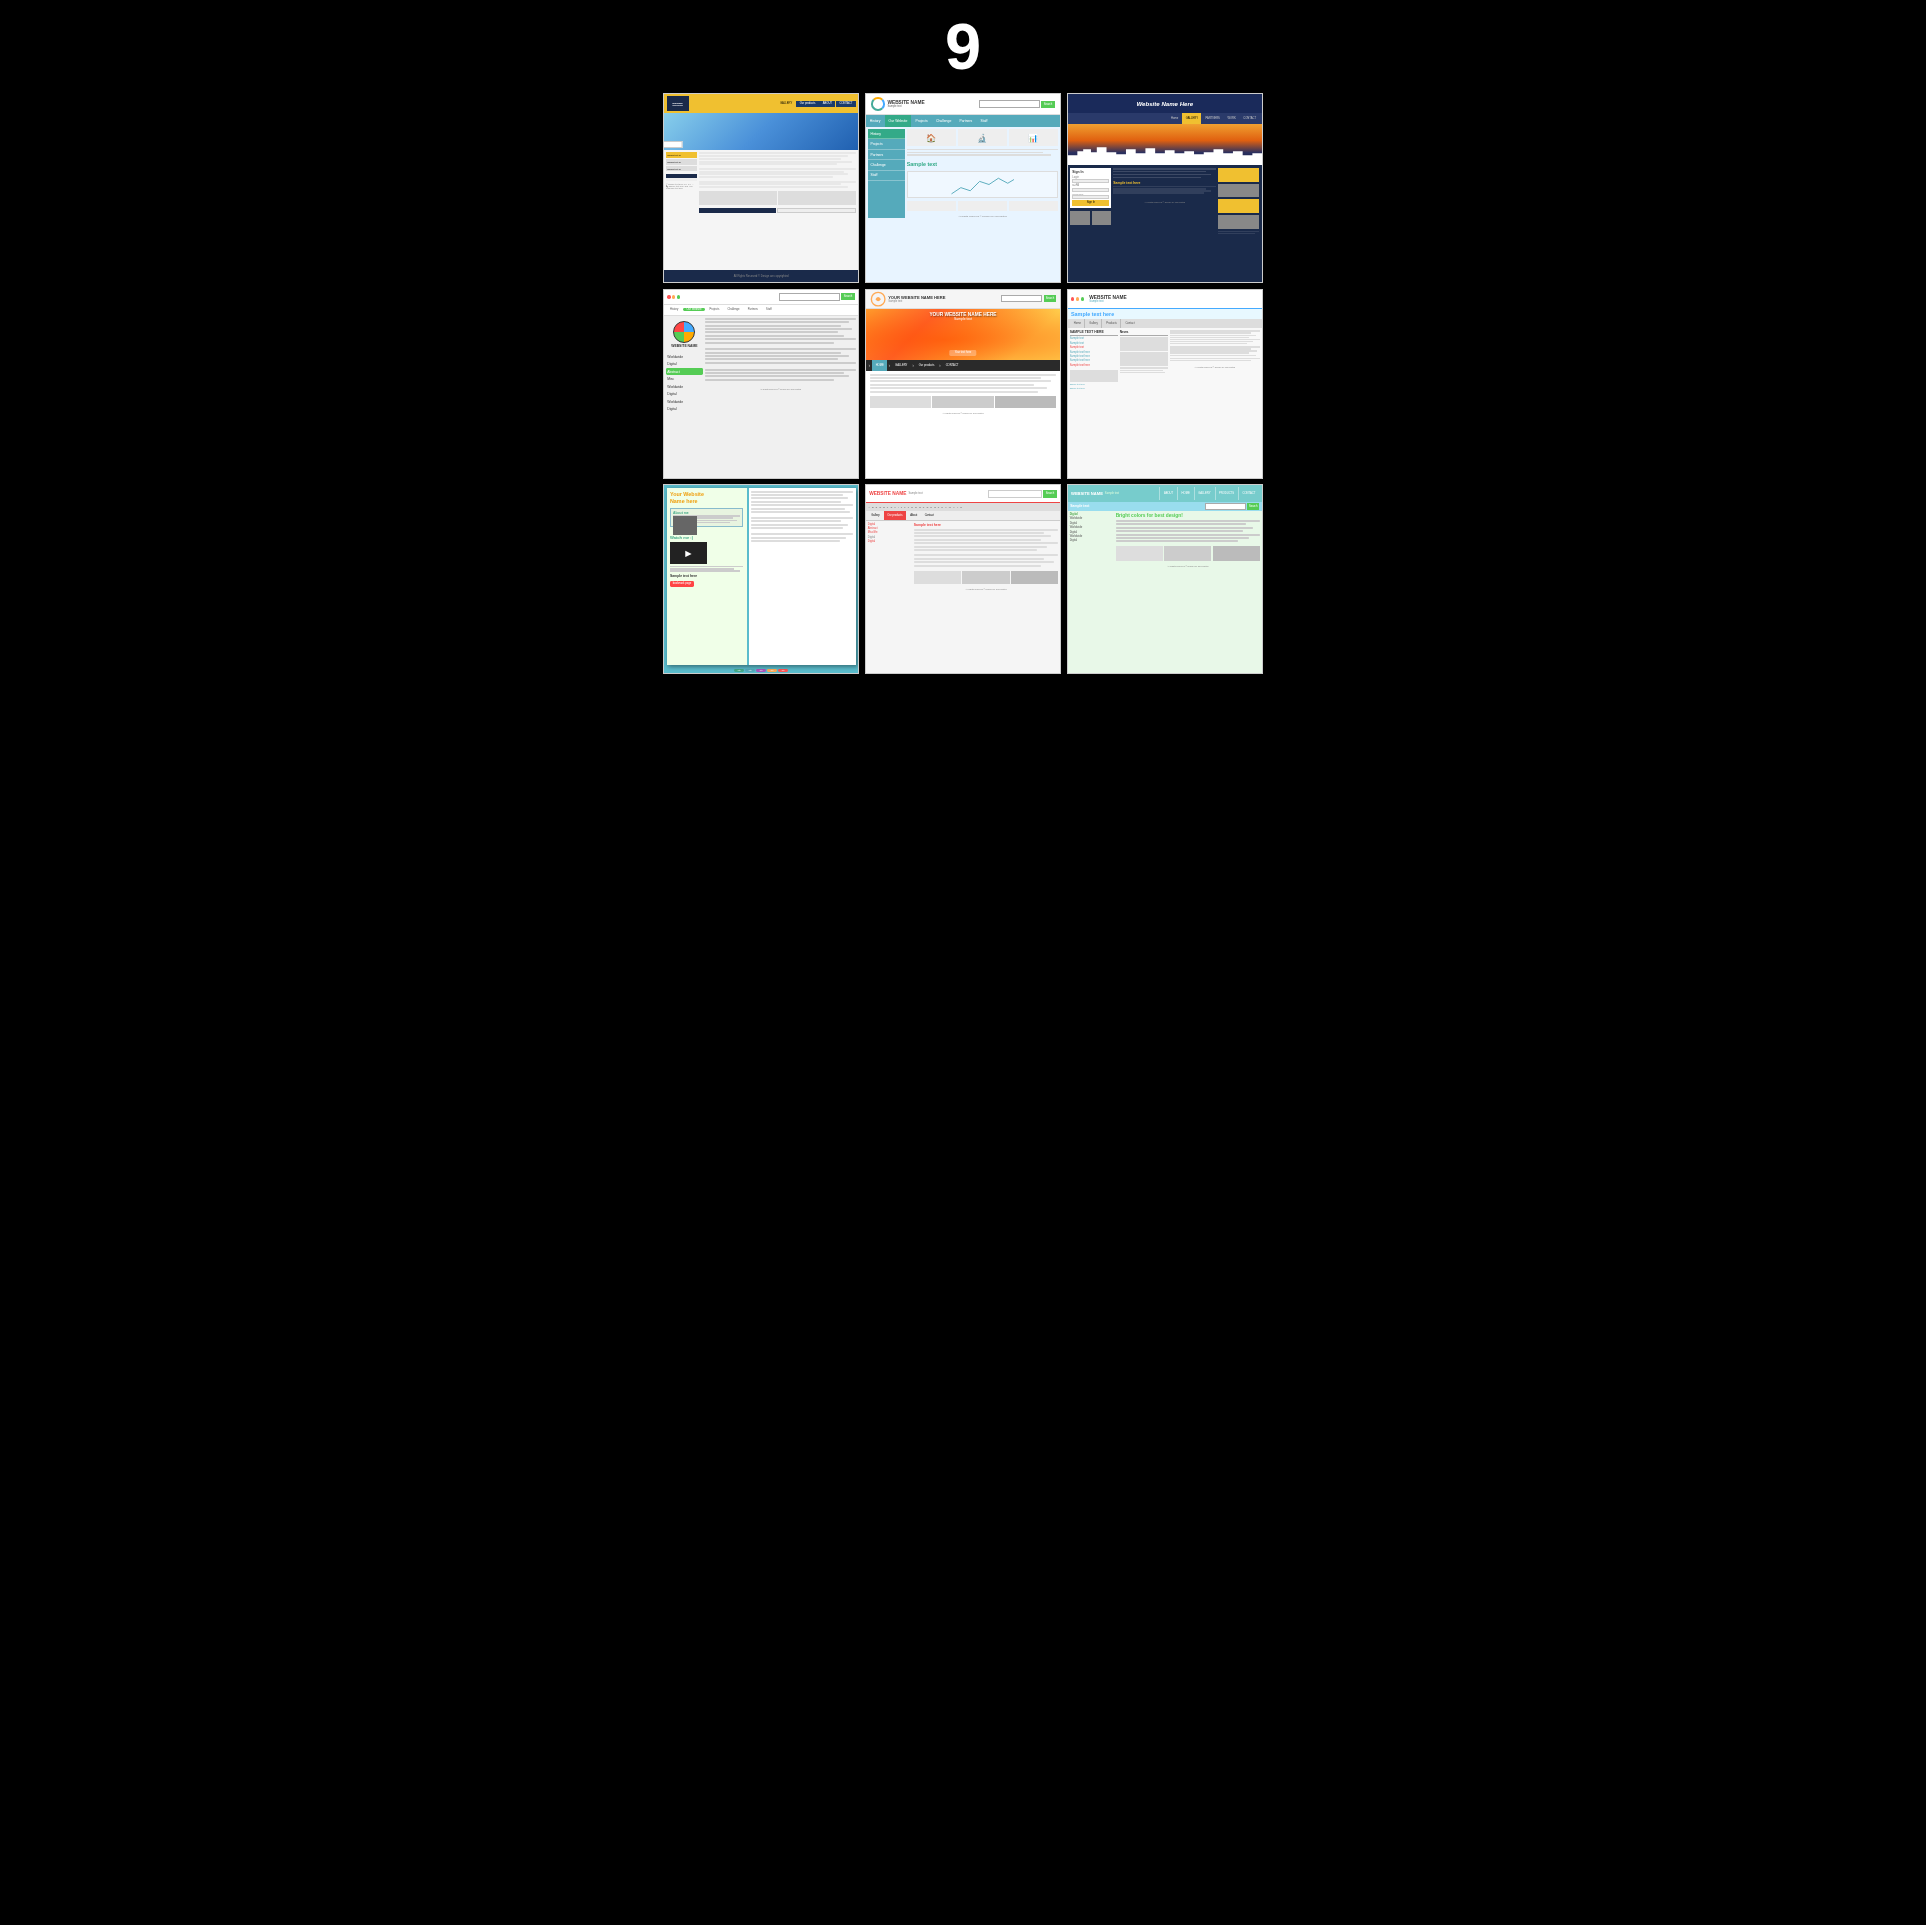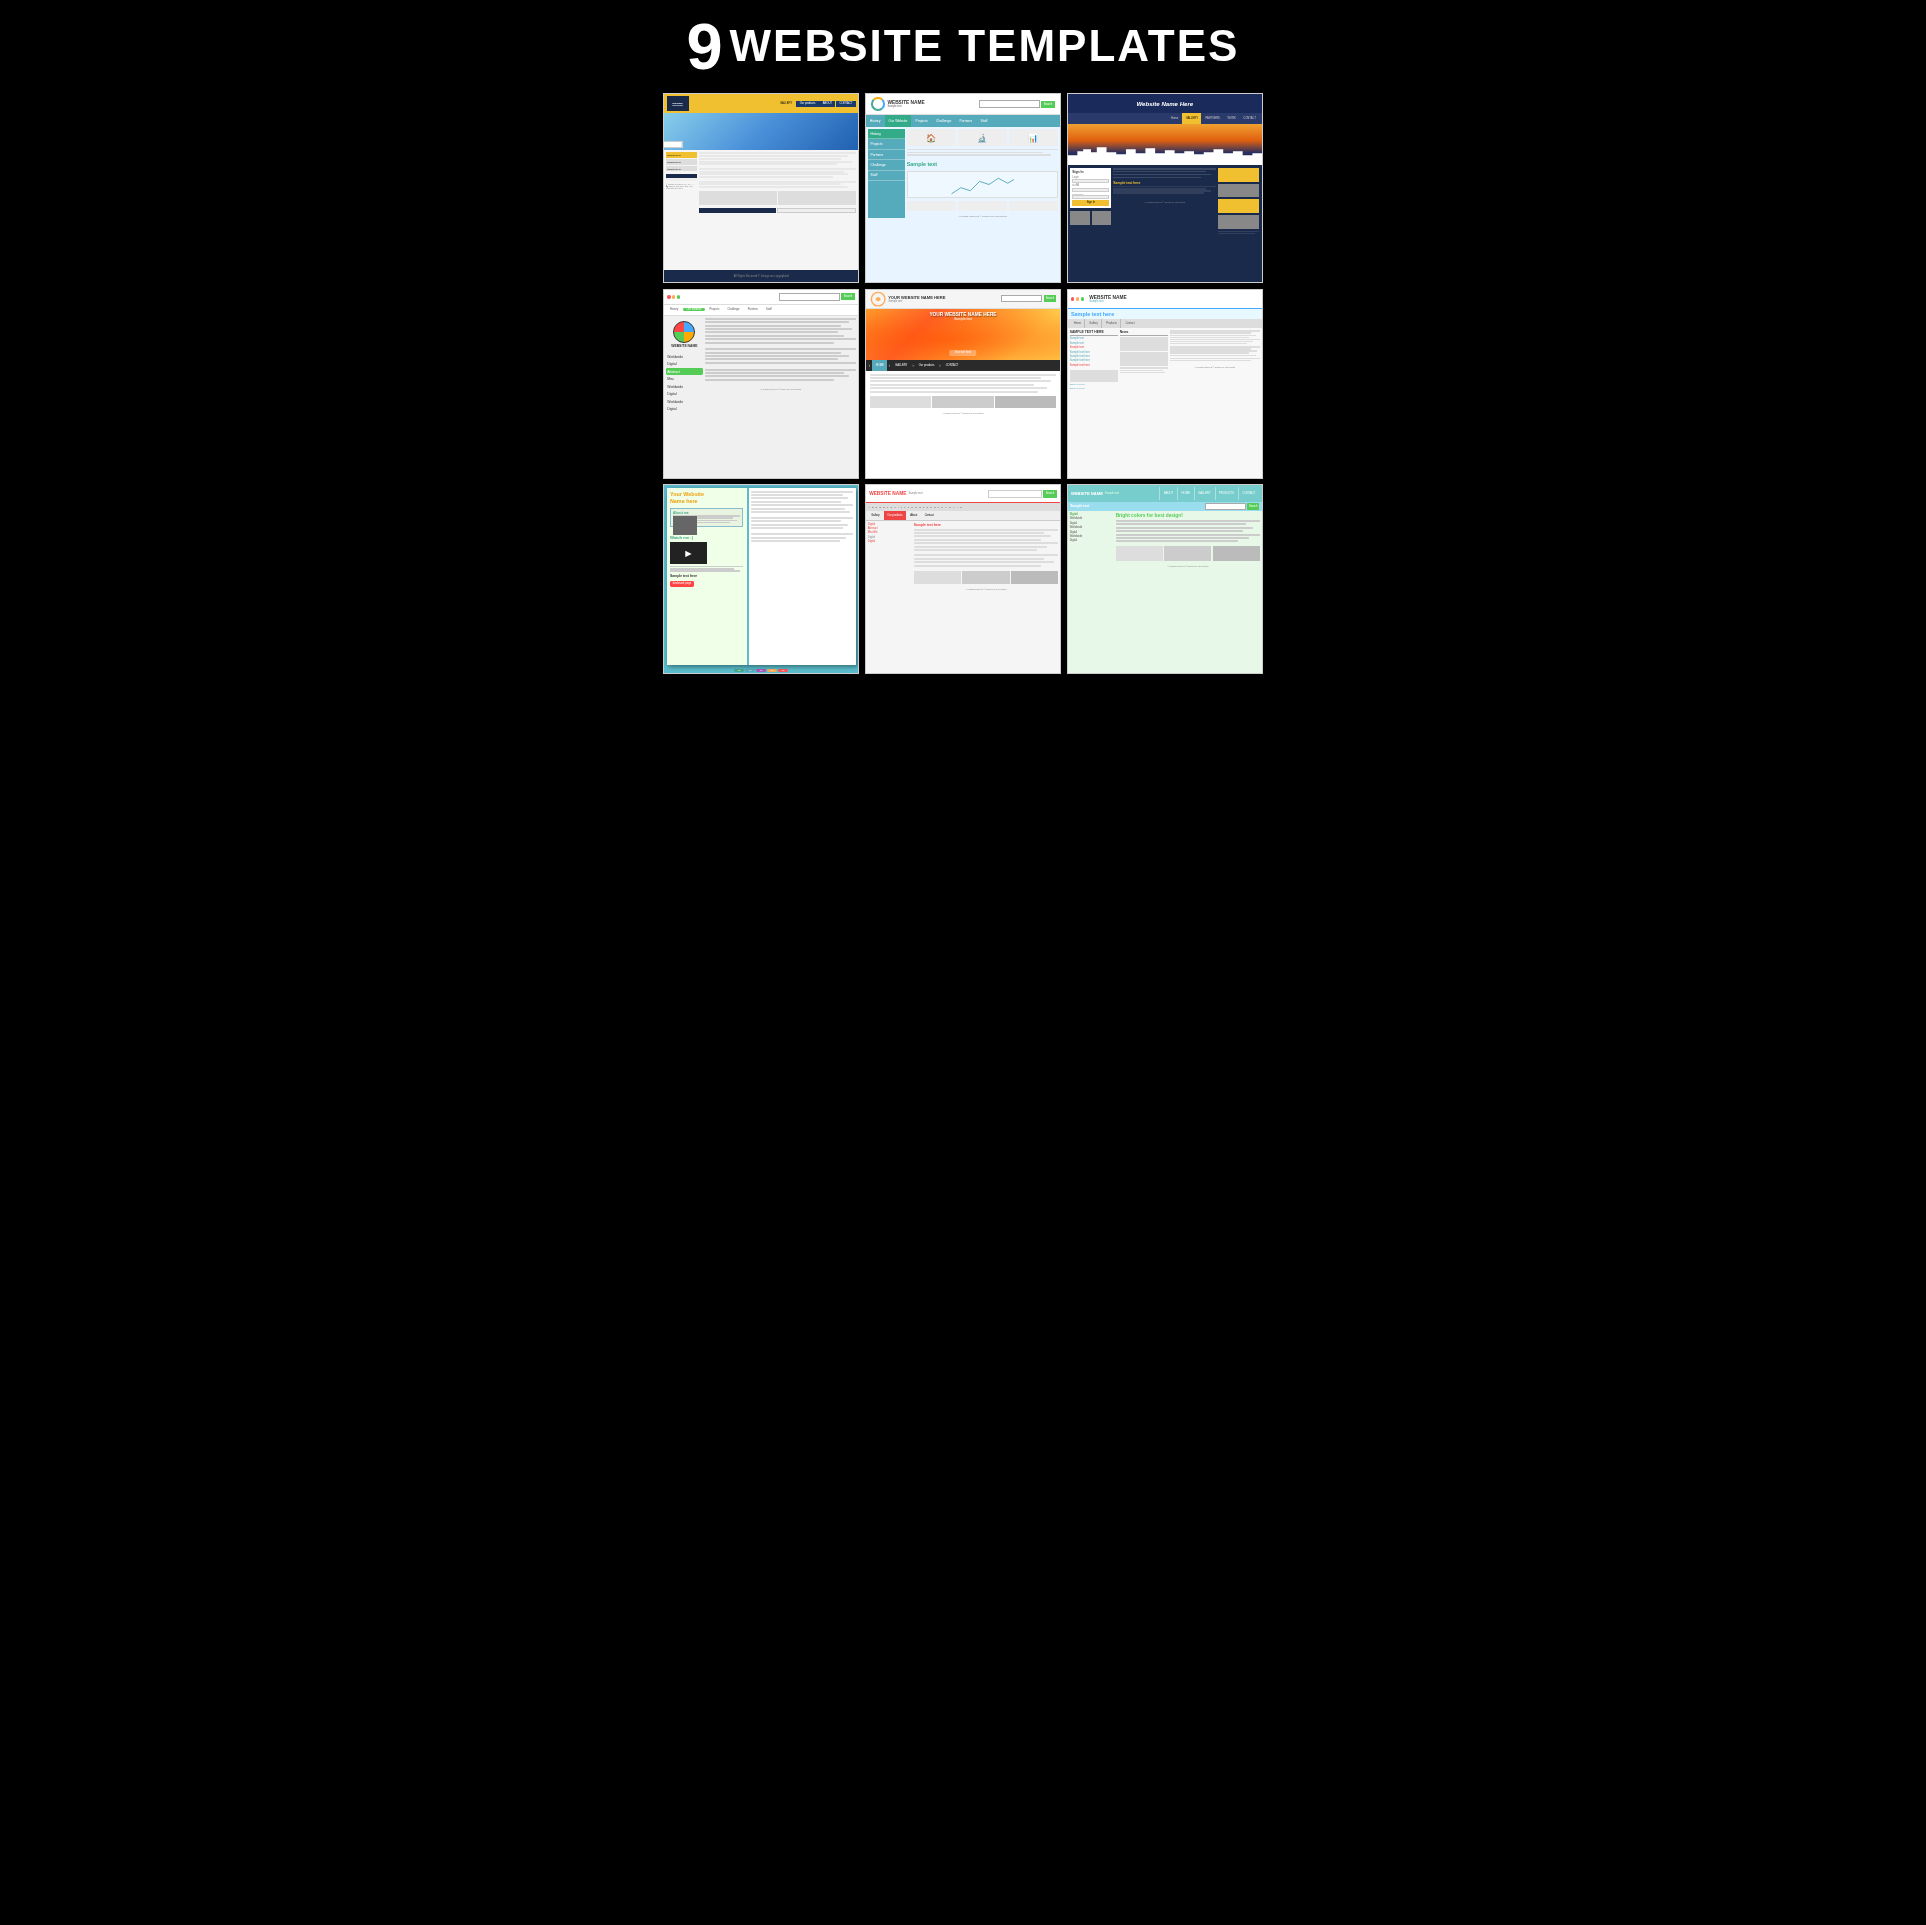--- a/index.html
+++ b/index.html
@@ -415,21 +415,20 @@
     
     .dot-red { background: #f55; }
     .dot-yellow { background: #fa5; }
     .dot-green { background: #5c5; }
   </style>
 </head>
 <body>
 
 <div style="display:flex;align-items:center;justify-content:center;padding:13.6px 6.8px 9.5px;gap:6.8px;">
   <span style="font-size:65px;font-weight:900;color:#fff;line-height:1;font-family:Arial Black,sans-serif;">9</span>
-  <span style="font-size:44px;font-weight:900;color:#fff;letter-spacing:2px;line-height:1;font-family:Arial Black,sans-serif;">WEBSITE TEMPLATES</span>
 </div>
 
 <div class="grid">
 
   <div class="template-card t1">
     <div class="t1-header">
       <div class="t1-logo">
         <span style="font-size:2px;font-weight:bold;text-align:center;line-height:1.2;">BUSINESS<br>SOLUTION</span>
       </div>
       <div class="t1-nav">

